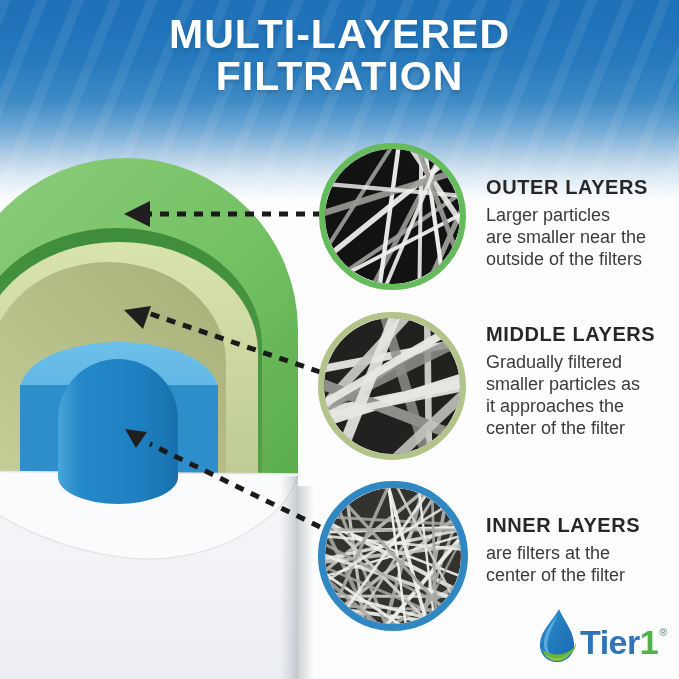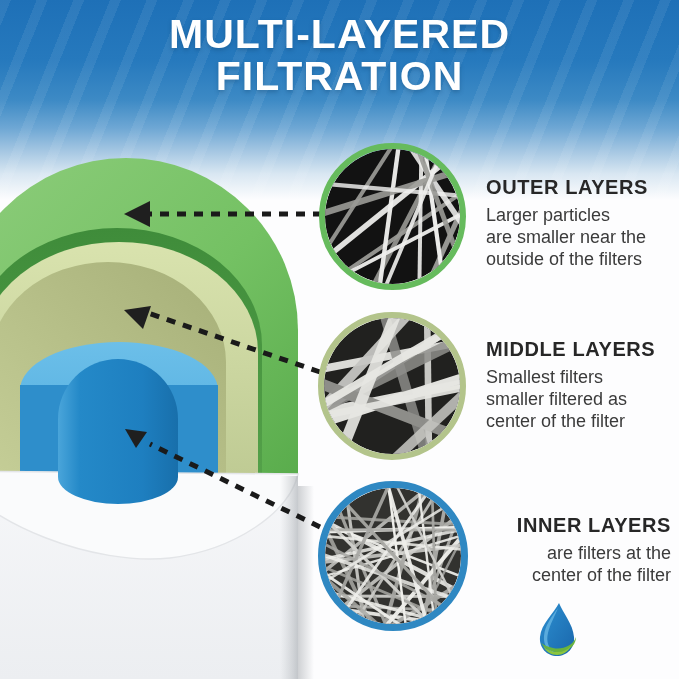--- a/index.html
+++ b/index.html
@@ -19,22 +19,22 @@
   .title{
     position:absolute;left:0;top:13px;width:679px;text-align:center;
     color:#ffffff;font-weight:bold;font-size:41px;line-height:42px;letter-spacing:1px;
     text-shadow:0 2px 4px rgba(15,60,100,.35);
   }
   
   .callout{position:absolute;left:486px;width:185px;}
   .callout .heading{font-size:20px;font-weight:bold;color:#272727;letter-spacing:.6px;margin-bottom:5px;}
   .callout .line{display:block;font-size:18px;line-height:22px;color:#3b3b3b;}
   .callout.c1{top:176px;}
-  .callout.c2{top:338px;}
-  .callout.c3{top:514px;text-align:right;}
+  .callout.c2{top:323px;}
+  .callout.c3{top:514px;}
   
   .micro-circle{position:absolute;border-radius:50%;overflow:hidden;box-sizing:border-box;}
   .micro-circle svg{display:block;width:100%;height:100%;}
   .micro-circle.m1{left:319px;top:143px;width:147px;height:147px;border:6px solid #66bb5d;}
   .micro-circle.m2{left:318px;top:312px;width:148px;height:148px;border:6px solid #b3c48b;}
   .micro-circle.m3{left:318px;top:481px;width:150px;height:150px;border:7px solid #2f88c2;}
   
   .filter-svg{position:absolute;left:0;top:140px;}
   
   .logo{position:absolute;left:534px;top:602px;display:flex;align-items:center;}
@@ -238,22 +238,23 @@
   </div>
 
   <div class="callout c1">
     <div class="heading">OUTER LAYERS</div>
     <span class="line">Larger particles</span>
     <span class="line">are smaller near the</span>
     <span class="line">outside of the filters</span>
   </div>
   <div class="callout c2">
     <div class="heading">MIDDLE LAYERS</div>
-    <span class="line">Smallest filters</span>
-    <span class="line">smaller filtered as</span>
+    <span class="line">Gradually filtered</span>
+    <span class="line">smaller particles as</span>
+    <span class="line">it approaches the</span>
     <span class="line">center of the filter</span>
   </div>
   <div class="callout c3">
     <div class="heading">INNER LAYERS</div>
     <span class="line">are filters at the</span>
     <span class="line">center of the filter</span>
   </div>
 
   <div class="logo">
     <svg width="46" height="58" viewBox="0 0 46 58">
@@ -261,15 +262,18 @@
         <linearGradient id="gDrop" x1="0" y1="0" x2="1" y2="1">
           <stop offset="0" stop-color="#2c8fd0"></stop>
           <stop offset="1" stop-color="#1a67ac"></stop>
         </linearGradient>
       </defs>
       <path d="M25,1 C20,11 7,22 6,35 C5,46 13,54 23,54 C33,54 41,46 40,35 C39,22 29,11 25,1 Z" fill="url(#gDrop)"></path>
       <path d="M24,6 C17,16 11,23 10,34 C9,44 15,50 22,51 C14,47 12,39 14,31 C16,22 21,14 24,6 Z" fill="#59abdd"></path>
       <path d="M7,41 C13,50 26,53 35,47 C40,44 42,39 42,35 C39,44 28,48 19,46 C14,45 10,43 7,41 Z" fill="#69b33e"></path>
       <path d="M9,44 C17,52 30,52 37,44 C31,56 15,56 9,44 Z" fill="#8cc63f"></path>
     </svg>
+    <div class="wordmark">
+      <span class="word-blue">Tier</span><span class="word-green">1</span><span class="reg">®</span>
+    </div>
   </div>
 
 </div>
 
 </body></html>

